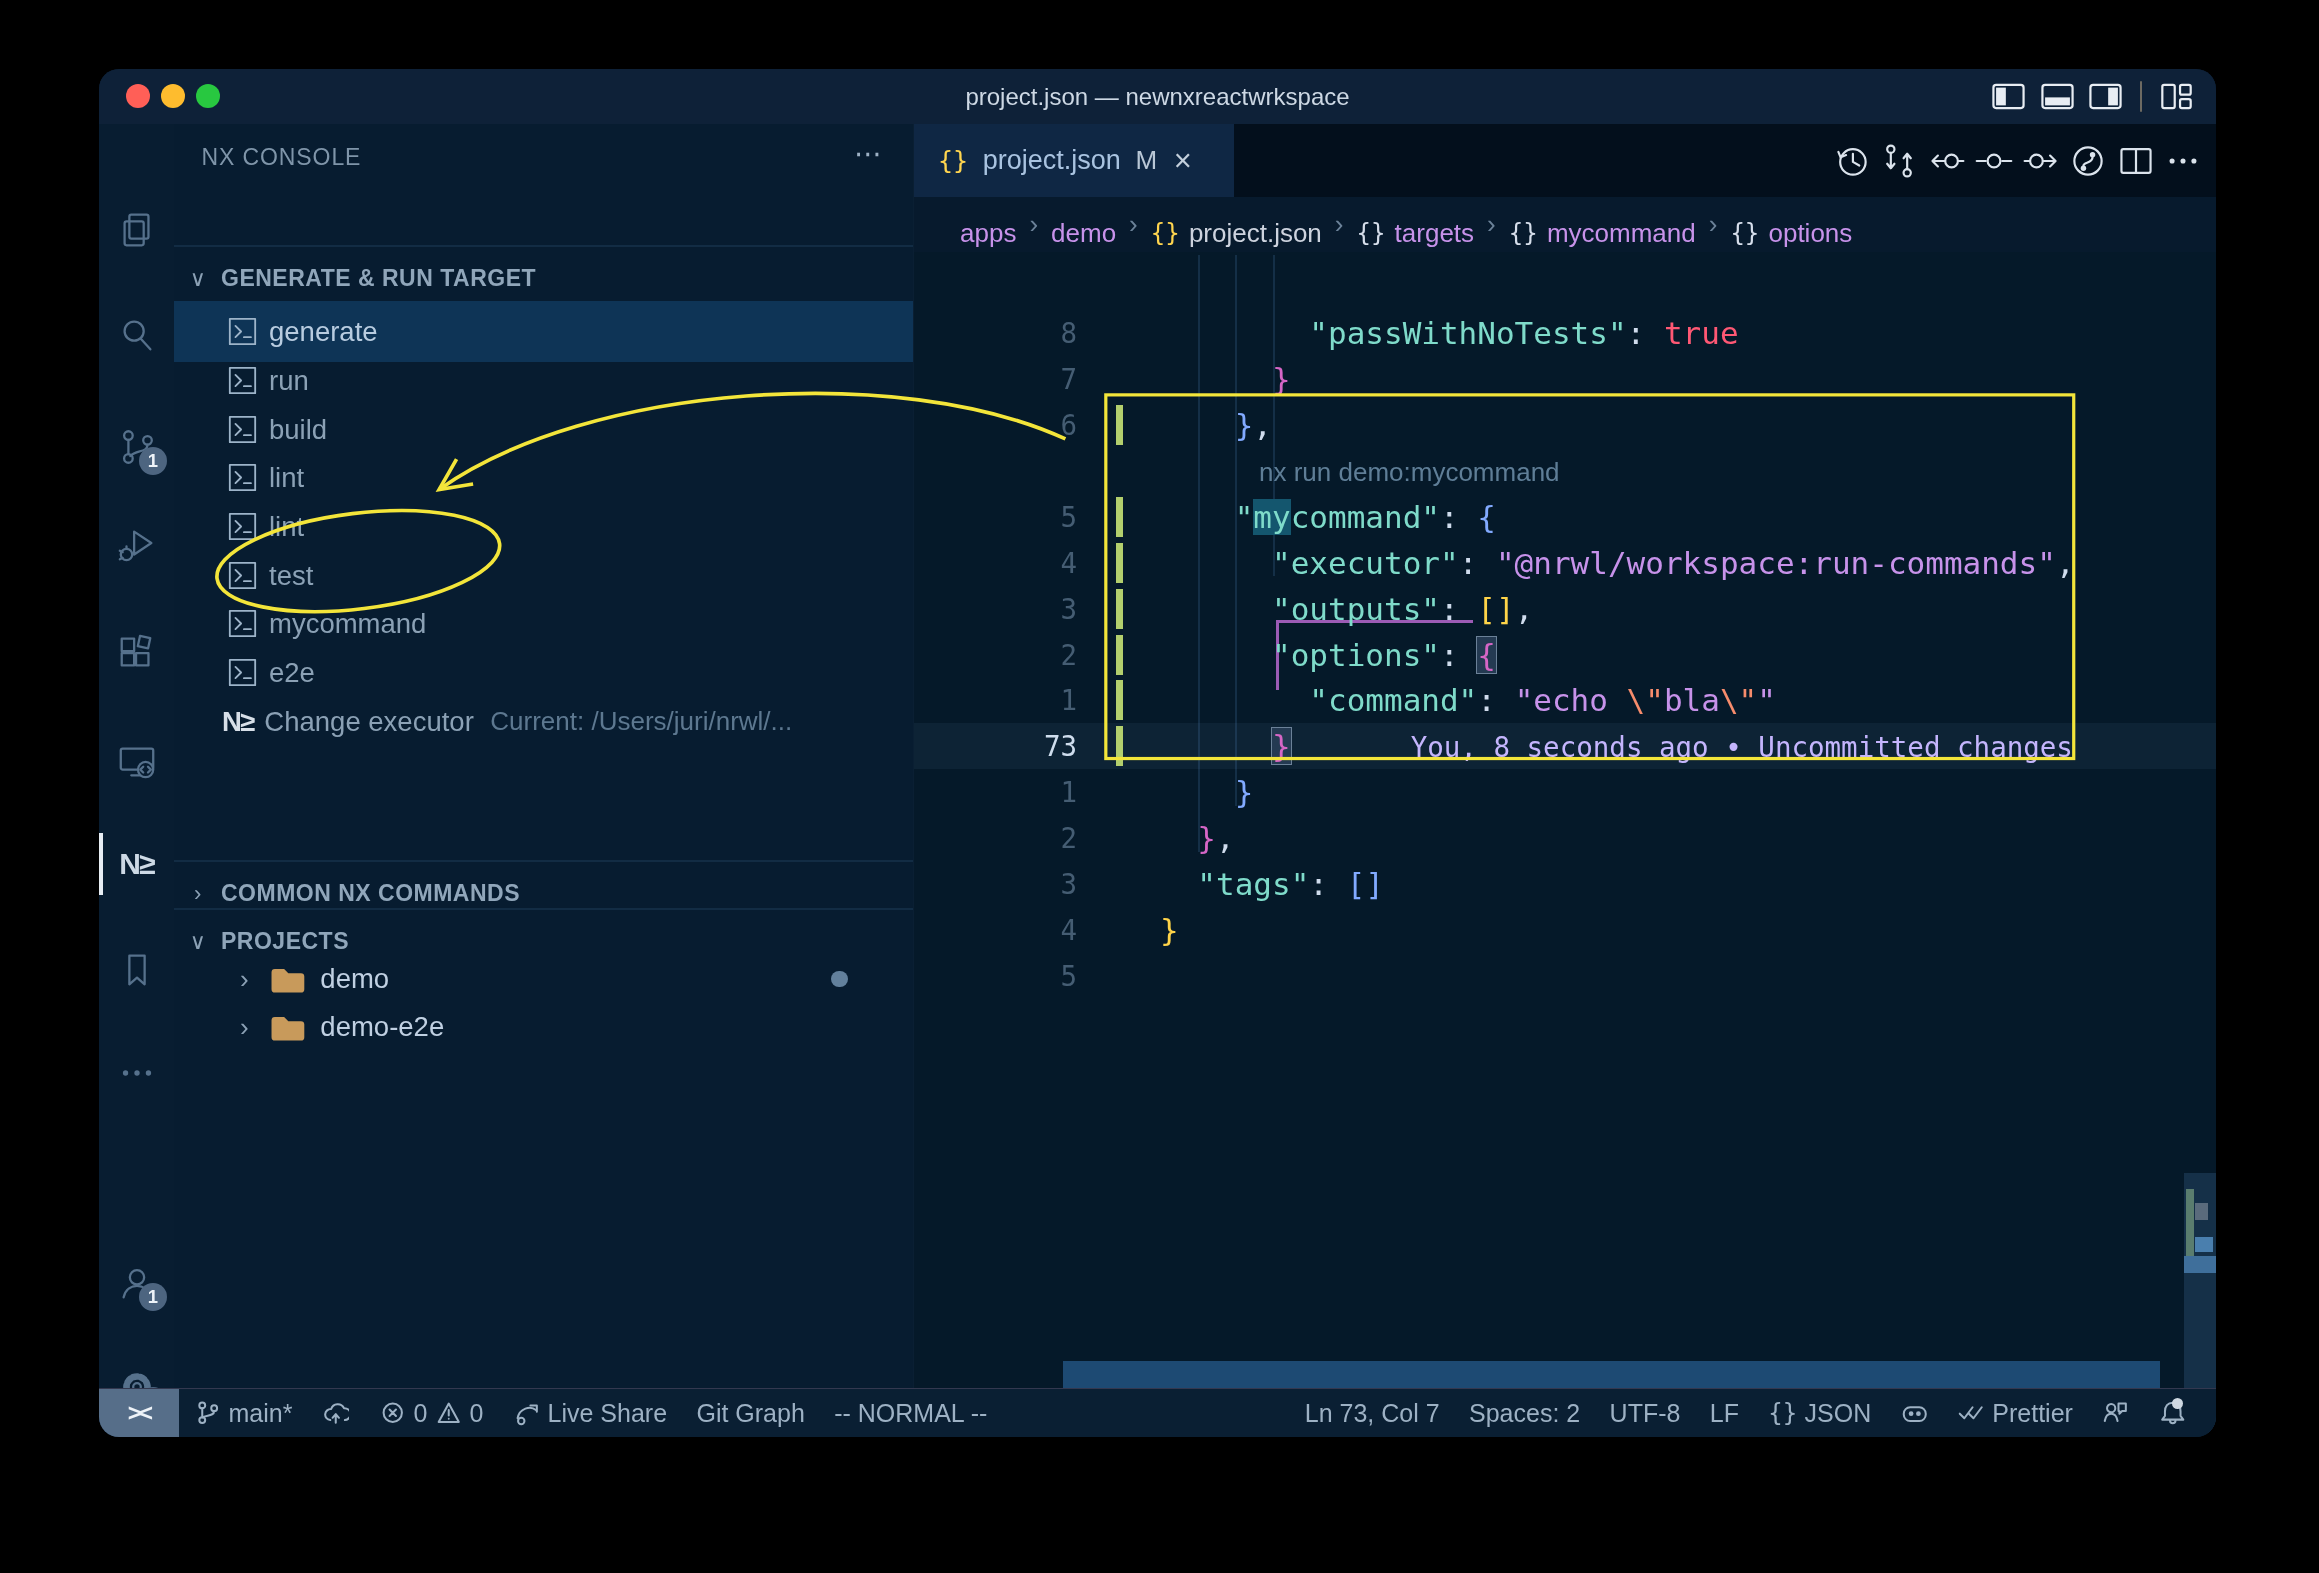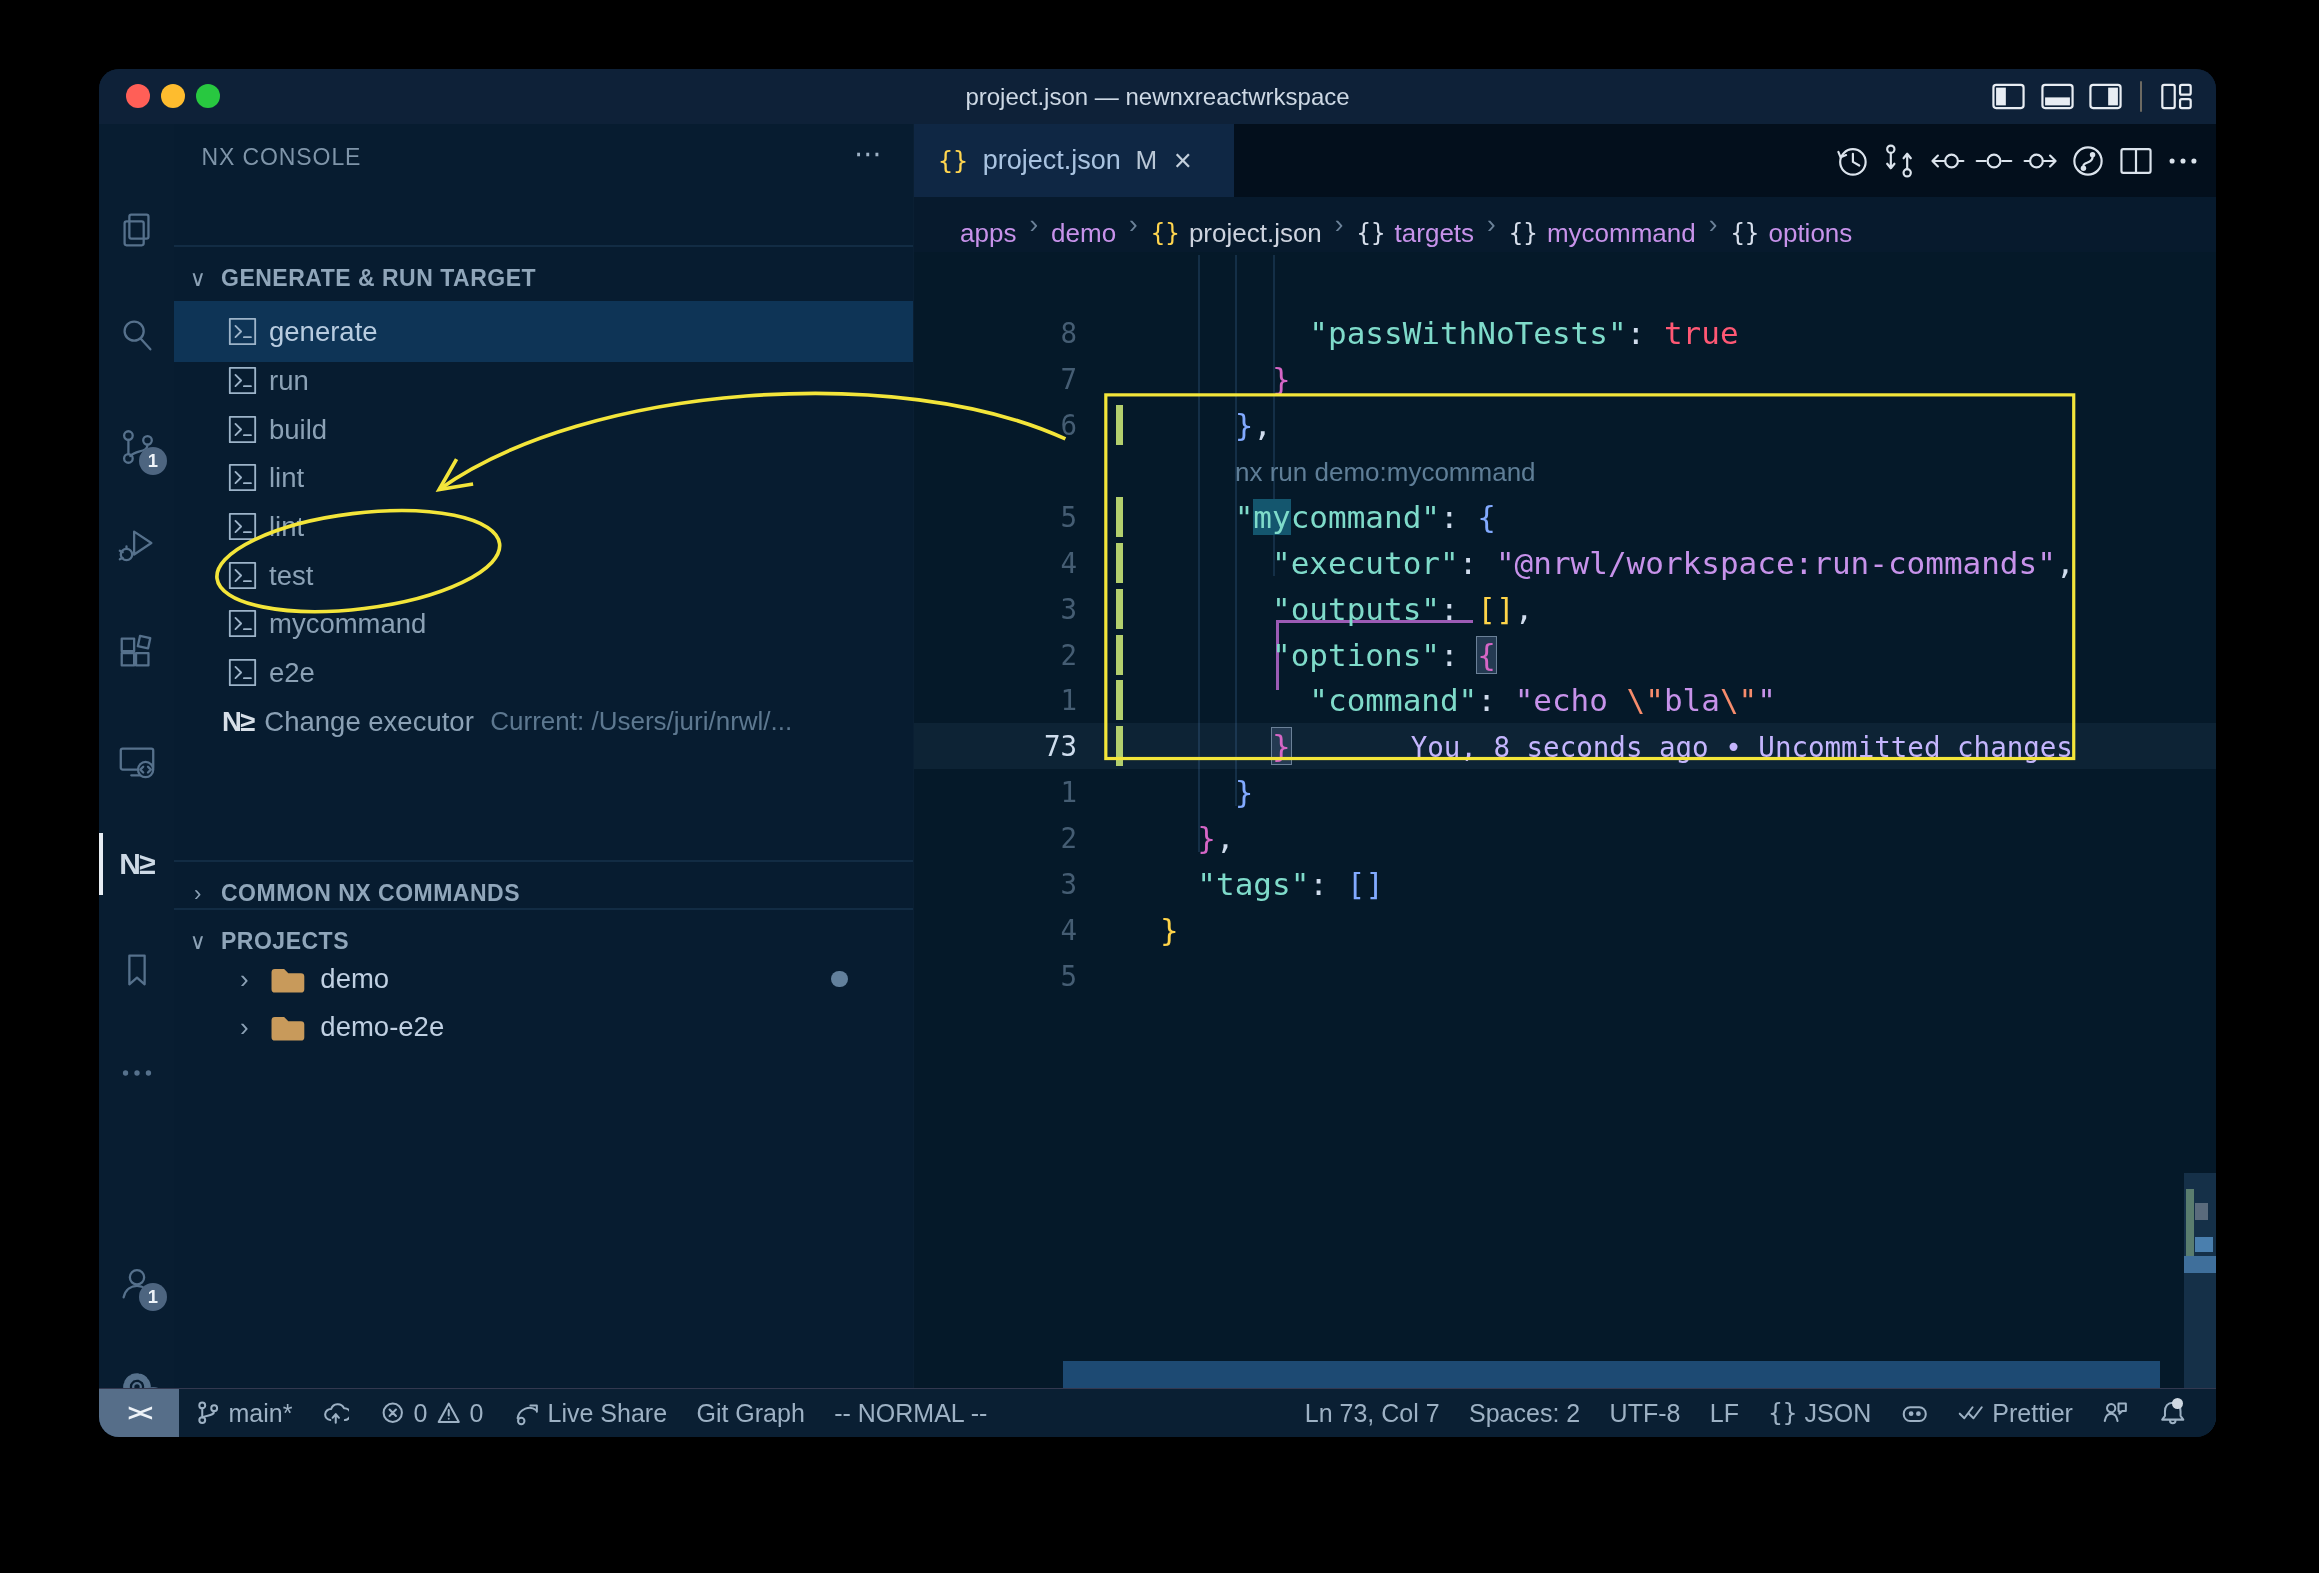--- a/index.html
+++ b/index.html
@@ -68,21 +68,21 @@
   .pguide-v{position:absolute;width:2.8px;background:#9c5bb5;}
   .pguide-h{position:absolute;height:2.8px;background:#9c5bb5;}
   .crow{position:absolute;left:0;right:0;height:46px;}
   .crow.cur{background:rgba(130,170,215,0.07);}
   .lnum{position:absolute;left:0;top:0;width:163px;height:46px;line-height:46px;text-align:right;
         font-size:27.5px;color:#455d73;}
   .crow.cur .lnum{color:#cfdded;}
   .gbar{position:absolute;left:202px;top:2.8px;width:7.3px;height:40px;background:#b3cf6d;}
   .ctext{position:absolute;left:246px;top:0;height:46px;line-height:46px;font-size:31px;white-space:pre;}
   .lens{position:absolute;left:321px;top:0;height:46px;line-height:48px;font-size:26px;color:#5f7e97;
-        font-family:"Liberation Sans",sans-serif;}
+        font-family:"Liberation Sans",sans-serif;padding-left:24px;}
   .blame{margin-left:120px;font-size:27.5px;color:#c4b5fd;}
   .tk-k{color:#7fdbca}.tk-s{color:#c792ea}.tk-e{color:#f78c6c}.tk-t{color:#ff5874}.tk-p{color:#d0dced}
   .tk-g{color:#ffd449}.tk-m{color:#d666c6}.tk-b{color:#82aaff}
   .tk-sel{color:#7fdbca;background:#14566e;}
   .tk-x{color:#d666c6;background:#243a52;outline:1.8px solid #6b8198;outline-offset:-0.9px;}
   
   .minimap{position:absolute;right:0;top:918px;width:32px;height:260px;background:rgba(80,130,180,0.22);}
   .mm-green{position:absolute;left:1.8px;top:15.6px;width:8.3px;height:83px;background:#5a7d6e;}
   .mm-grey{position:absolute;left:11px;top:30px;width:13px;height:16.5px;background:#5a6b7c;}
   .mm-blue{position:absolute;left:11px;top:64px;width:18.4px;height:14.7px;background:#4a7fae;}

